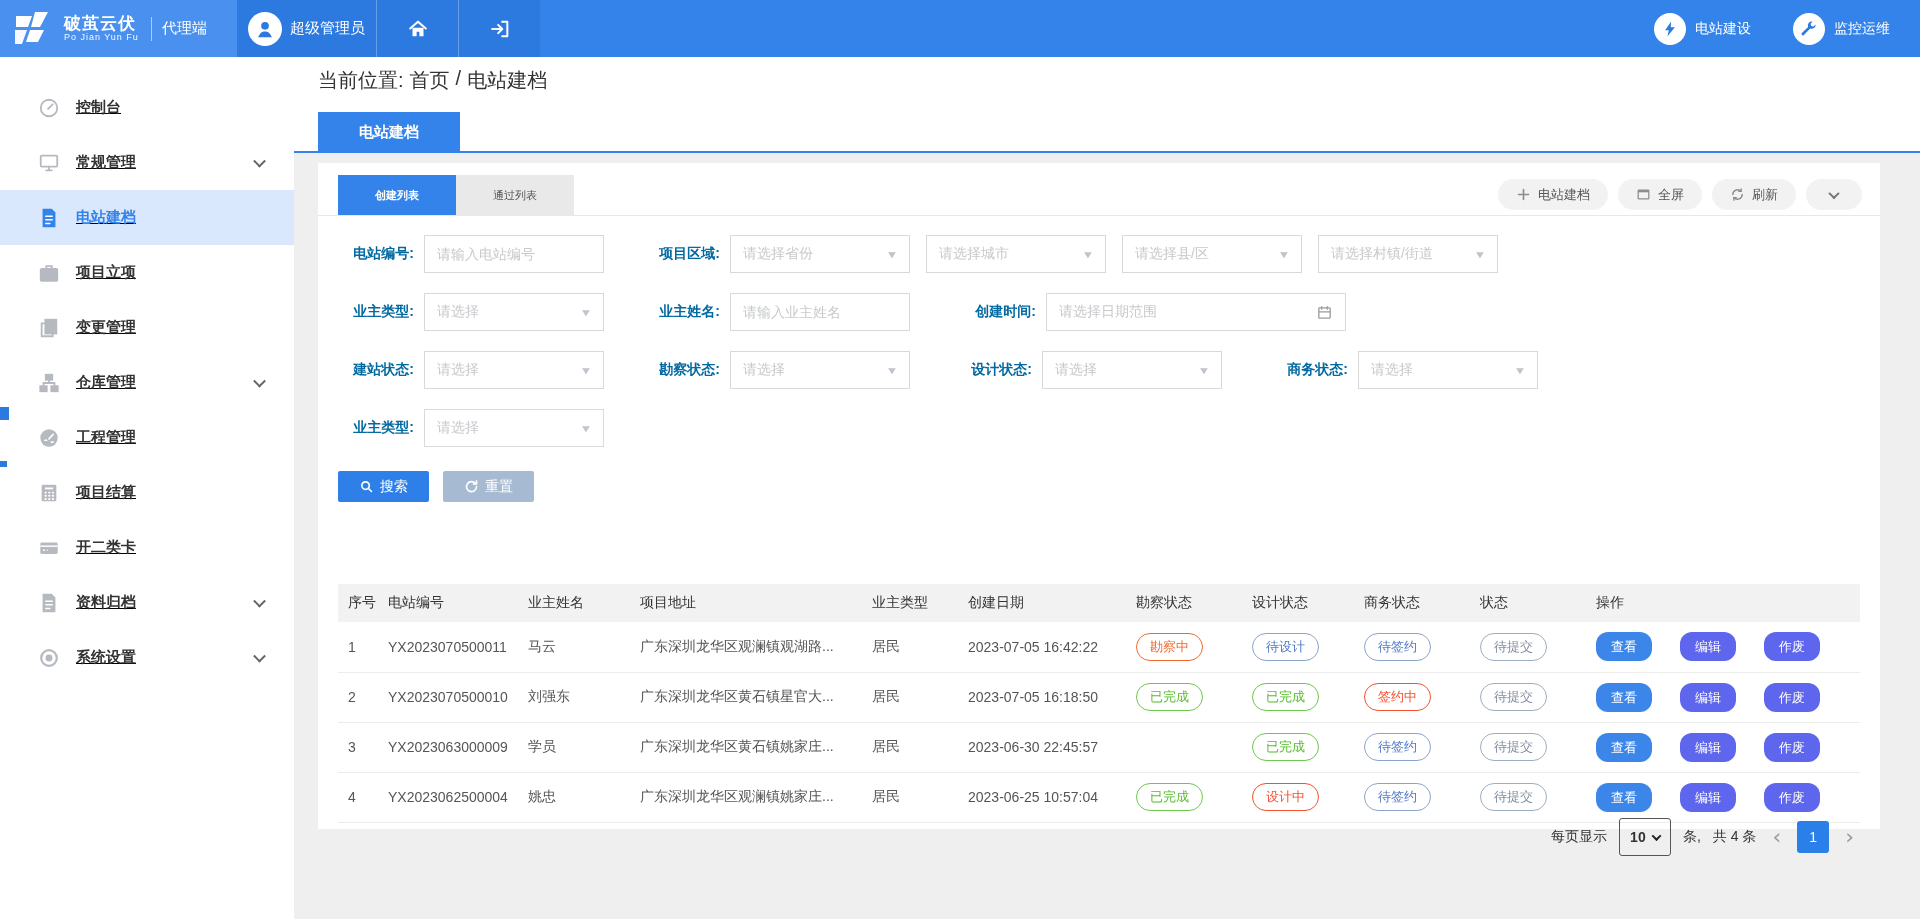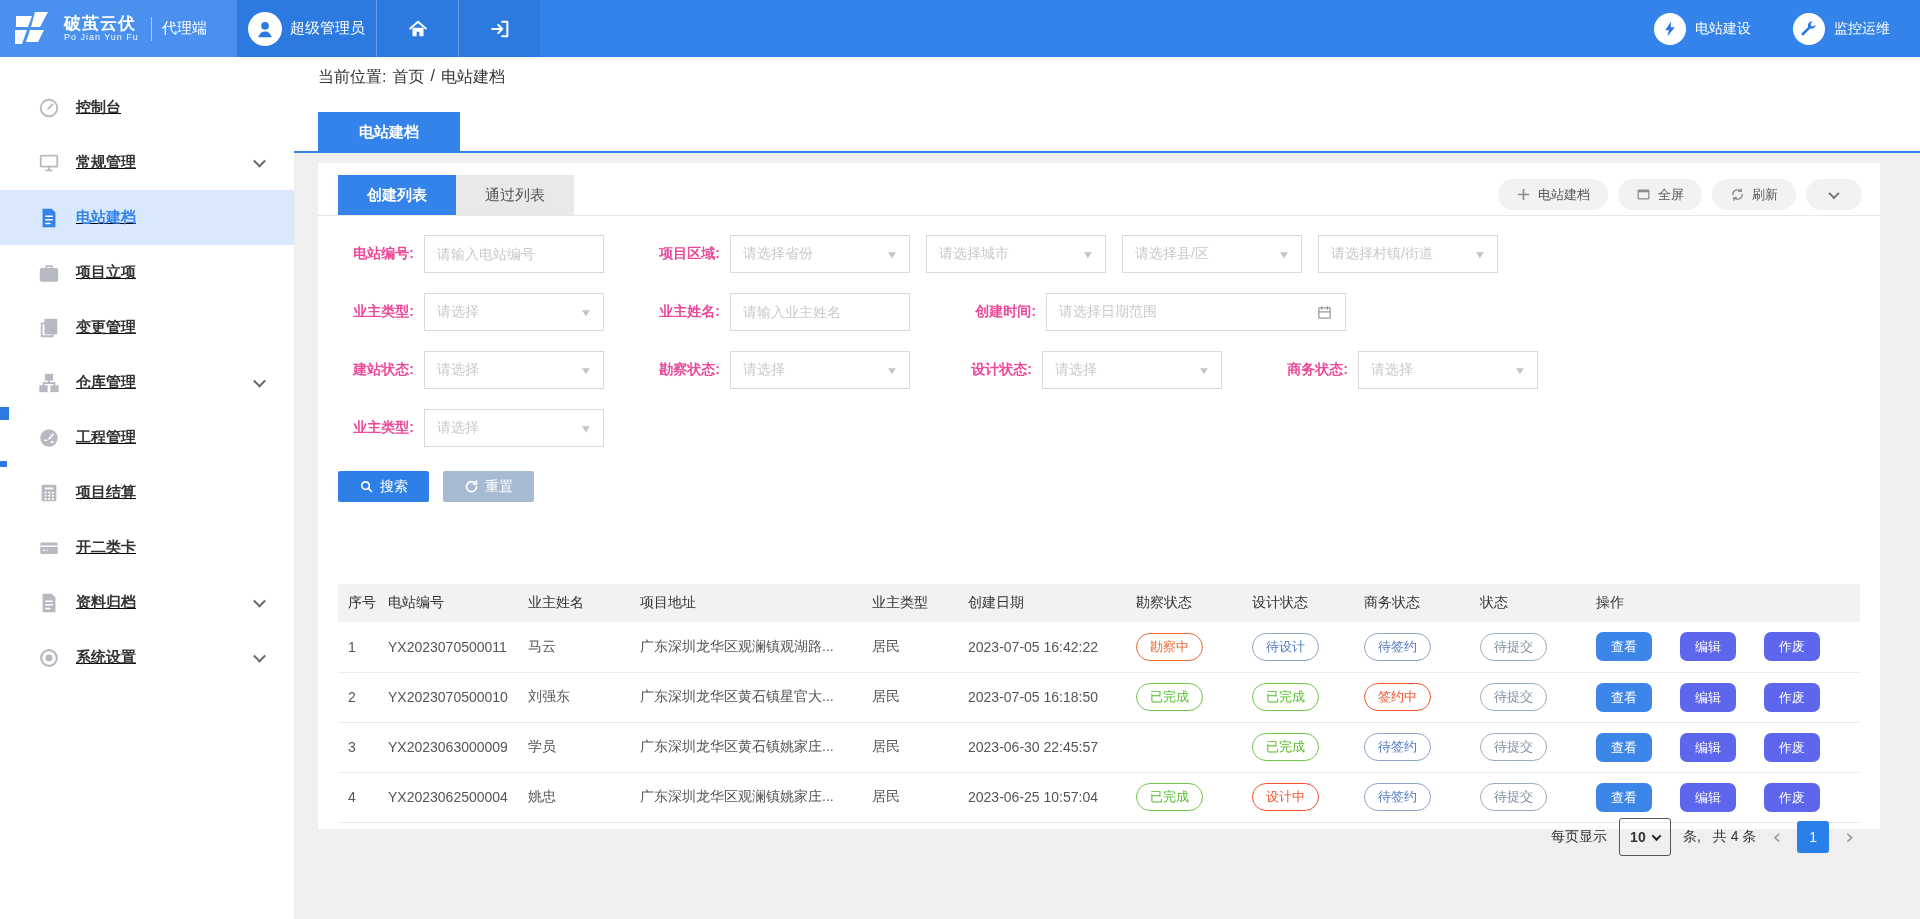--- a/index.html
+++ b/index.html
@@ -34,41 +34,41 @@
   .side-item .s-lbl { font-size:15px; font-weight:bold; }
   .side-item.active { background:#d9e8fc; color:#3383ea; }
   .side-item.active .s-ic { color:#3383ea; }
   .chev { position:absolute; right:30px; top:50%; width:9px; height:9px; border-right:2px solid #666; border-bottom:2px solid #666; transform:translateY(-70%) rotate(45deg); }
   .scroll-mark1 { position:absolute; left:0; top:350px; width:9px; height:13px; background:#2c79e0; }
   .scroll-mark2 { position:absolute; left:0; top:404px; width:7px; height:6px; background:#2c79e0; }
 
   
   .main { position:absolute; left:294px; top:57px; width:1626px; height:862px; background:#efefef; }
   .crumb-bar { position:absolute; left:0; top:0; width:1626px; height:96px; background:#fff; }
-  .crumb { position:absolute; left:24px; top:10px; font-size:16px; color:#333; display:flex; gap:6px; }
+  .crumb { position:absolute; left:24px; top:10px; font-size:20px; color:#333; display:flex; gap:6px; }
   .crumb .link { cursor:pointer; }
   .page-tab { position:absolute; left:24px; top:55px; width:142px; height:41px; background:#3383ea; color:#fff; font-size:15px; font-weight:bold; display:flex; align-items:center; justify-content:center; cursor:pointer; }
   .tab-line { position:absolute; left:0; top:94px; width:1626px; height:2px; background:#3383ea; }
 
   .card { position:absolute; left:24px; top:106px; width:1562px; height:666px; background:#fff; }
   .card-tabs { position:absolute; left:20px; top:12px; display:flex; }
-  .ctab { width:118px; height:40px; display:flex; align-items:center; justify-content:center; font-size:15px; cursor:pointer; background:#e9e9e9; color:#555; }
+  .ctab { width:118px; height:40px; display:flex; align-items:center; justify-content:center; font-size:11px; cursor:pointer; background:#e9e9e9; color:#555; }
   .ctab.active { background:#3383ea; color:#fff; font-weight:bold; }
   .tabs-divider { position:absolute; left:0; top:52px; width:1562px; height:1px; background:#e8e8e8; }
   .toolbar { position:absolute; right:18px; top:16px; display:flex; gap:10px; }
   .pill { height:31px; border-radius:16px; background:#f2f2f2; color:#555; font-size:13px; display:flex; align-items:center; justify-content:center; gap:7px; padding:0 18px; cursor:pointer; }
   .pill .p-ic { color:#8c8c8c; display:flex; }
   .pill.sm { width:56px; padding:0; }
   .pill .chev2 { width:8px; height:8px; border-right:2px solid #777; border-bottom:2px solid #777; transform:rotate(45deg) translate(-1px,-1px); }
 
   
   .filters { position:absolute; left:20px; top:72px; }
   .frow { display:flex; align-items:center; margin-bottom:20px; height:38px; }
   .fg { display:flex; align-items:center; }
-  .fg .flabel { width:76px; text-align:right; font-size:14px; font-weight:bold; color:#ec4899; margin-right:10px; white-space:nowrap; }
+  .fg .flabel { width:76px; text-align:right; font-size:14px; font-weight:bold; color:#0369a1; margin-right:10px; white-space:nowrap; }
   .ctrl { height:38px; border:1px solid #d9d9d9; background:#fff; display:flex; align-items:center; padding:0 12px; font-size:14px; color:#c7c9cc; }
   .ctrl.w180 { width:180px; }
   .ctrl.w300 { width:300px; }
   input.ctrl { outline:none; }
   input.ctrl::placeholder { color:#c7c9cc; }
   .sel { justify-content:space-between; cursor:pointer; }
   .sel .caret { font-size:10px; color:#c0c4cc; transform:scaleX(1.3); }
   .selgrp { display:flex; gap:16px; }
   .ml40 { margin-left:40px; } .ml46 { margin-left:46px; } .ml50 { margin-left:50px; }
   .date-ctrl { justify-content:space-between; }
@@ -85,21 +85,21 @@
   .tbl td { height:50px; font-size:14px; color:#555; padding-left:10px; border-bottom:1px solid #ececec; }
   .col-no{width:40px;} .col-code{width:140px;} .col-owner{width:112px;} .col-addr{width:232px;}
   .col-type{width:96px;} .col-date{width:168px;} .col-st{width:116px;} .col-st2{width:112px;} .col-op{width:274px;}
   .badge { display:inline-block; border:1px solid; padding:4px 13px; border-radius:14px; font-size:13px; white-space:nowrap; }
   .badge:empty { display:none; }
   .badge[data-type="orange"] { color:#ed6a2f; border-color:#ed6a2f; }
   .badge[data-type="red"]    { color:#f5512d; border-color:#f5512d; }
   .badge[data-type="green"]  { color:#54bd29; border-color:#6cc94a; }
   .badge[data-type="blue"]   { color:#4f7ac7; border-color:#8ba4c9; }
   .badge[data-type="gray"]   { color:#7e8da0; border-color:#9dadc2; }
-  .abtn { display:inline-block; width:56px; height:29px; line-height:29px; text-align:center; color:#fff; font-size:13px; border:none; cursor:pointer; border-radius:7px; margin-right:16px; }
+  .abtn { display:inline-block; width:56px; height:29px; line-height:29px; text-align:center; color:#fff; font-size:13px; border:none; cursor:pointer; border-radius:12px; margin-right:16px; }
   .abtn-view { background:#3c86ea; }
   .abtn-edit, .abtn-void { background:#5e66ee;margin-left:8px; }
 
   
   .pager { position:absolute; right:22px; top:655px; display:flex; align-items:center; font-size:14px; color:#333; gap:12px; }
   .pgsel { width:52px; height:38px; border:1px solid #555; border-radius:3px; display:flex; align-items:center; justify-content:center; gap:7px; cursor:pointer; font-weight:bold; }
   .pgcaret { width:7px; height:7px; border-right:2px solid #222; border-bottom:2px solid #222; transform:rotate(45deg) translate(-1px,-1px); }
   .arrow { font-size:22px; color:#9a9a9a; cursor:pointer; font-family:"DejaVu Sans",sans-serif; line-height:1; padding:0 4px; }
   .pagebox { width:32px; height:32px; background:#2a7fe8; color:#fff; border-radius:3px; display:flex; align-items:center; justify-content:center; font-size:14px; cursor:pointer; }
 </style>

